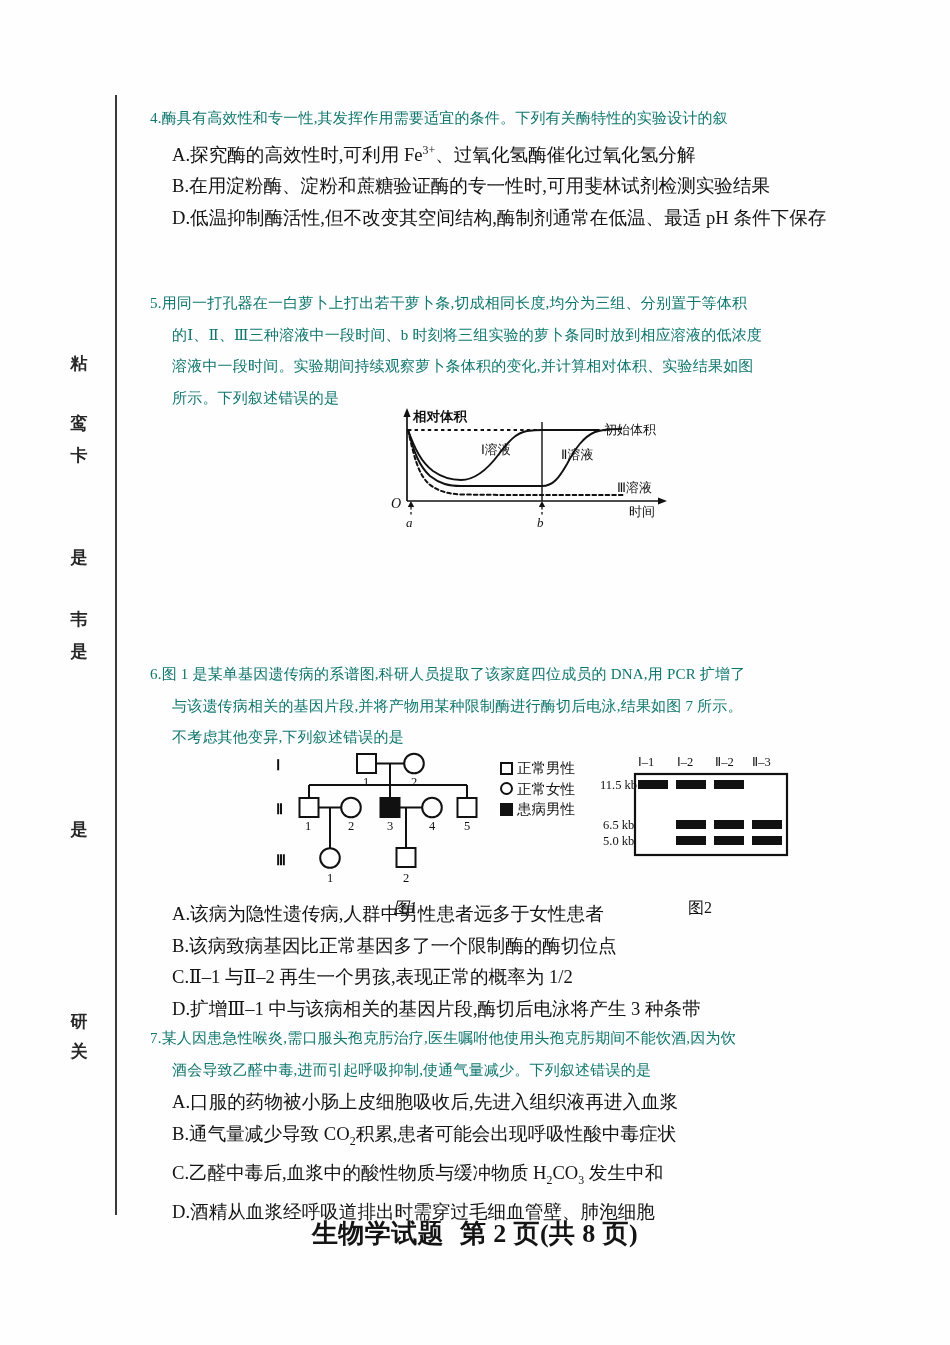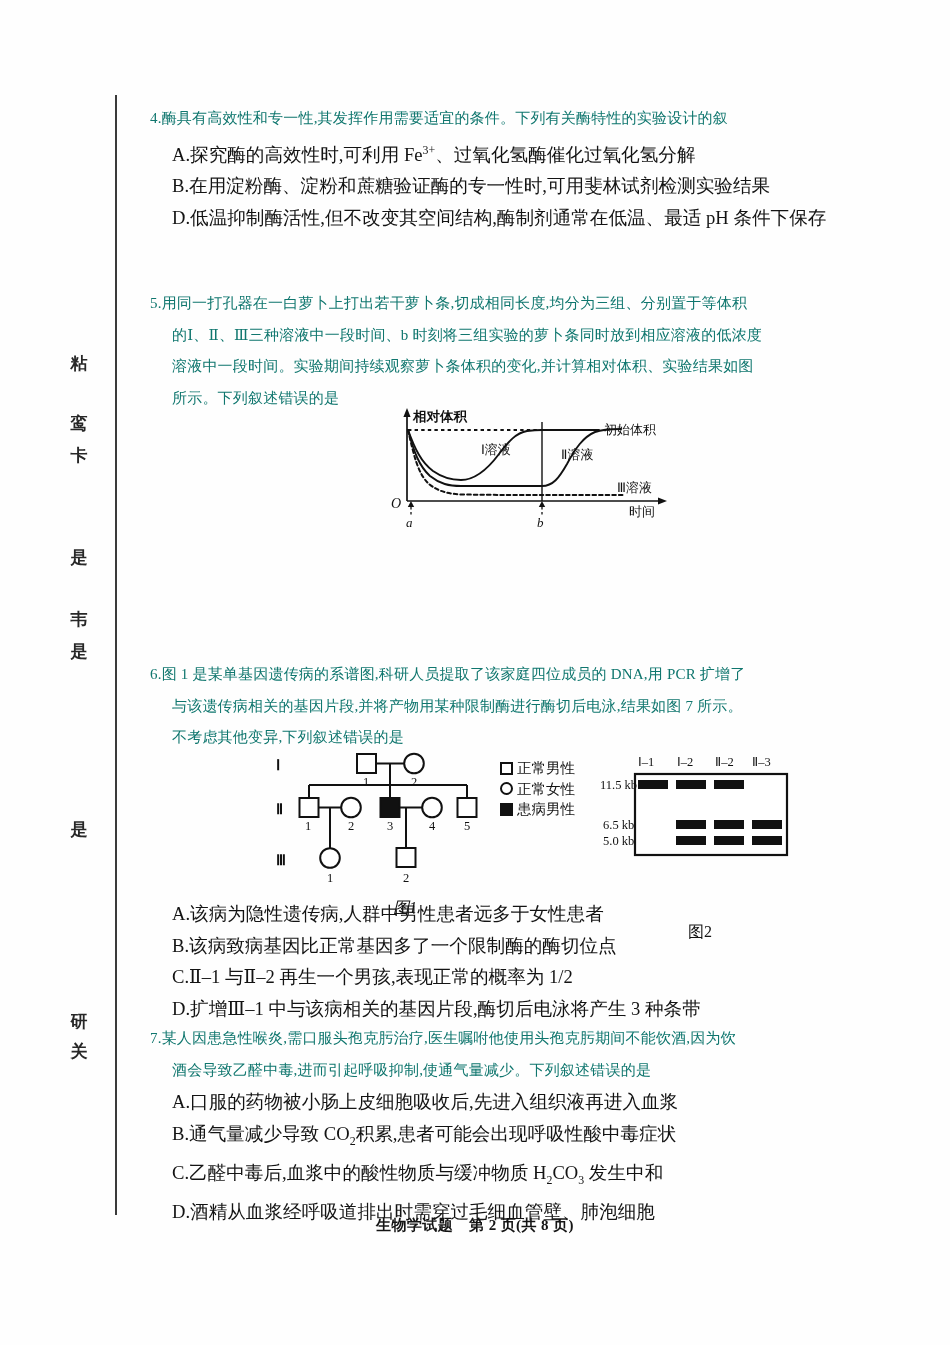--- a/index.html
+++ b/index.html
@@ -133,31 +133,30 @@
   }
   #fig2 svg { display: block; }
   #fig2-caption {
     position: absolute;
     left: 655px;
     top: 898px;
     width: 90px;
     text-align: center;
     font-size: 16px;
     color: #131313;
-    margin-top: 24px;
   }
 
   
   #footer {
     position: absolute;
     left: 0;
     top: 1216px;
     width: 950px;
     text-align: center;
-    font-size: 15px;
+    font-size: 26px;
     font-weight: 700;
     color: #141414;
     letter-spacing: 0.4px;
   }
   #footer .gap { display: inline-block; width: 16px; }
 </style>
 </head>
 <body>
 
 <div id="page">

